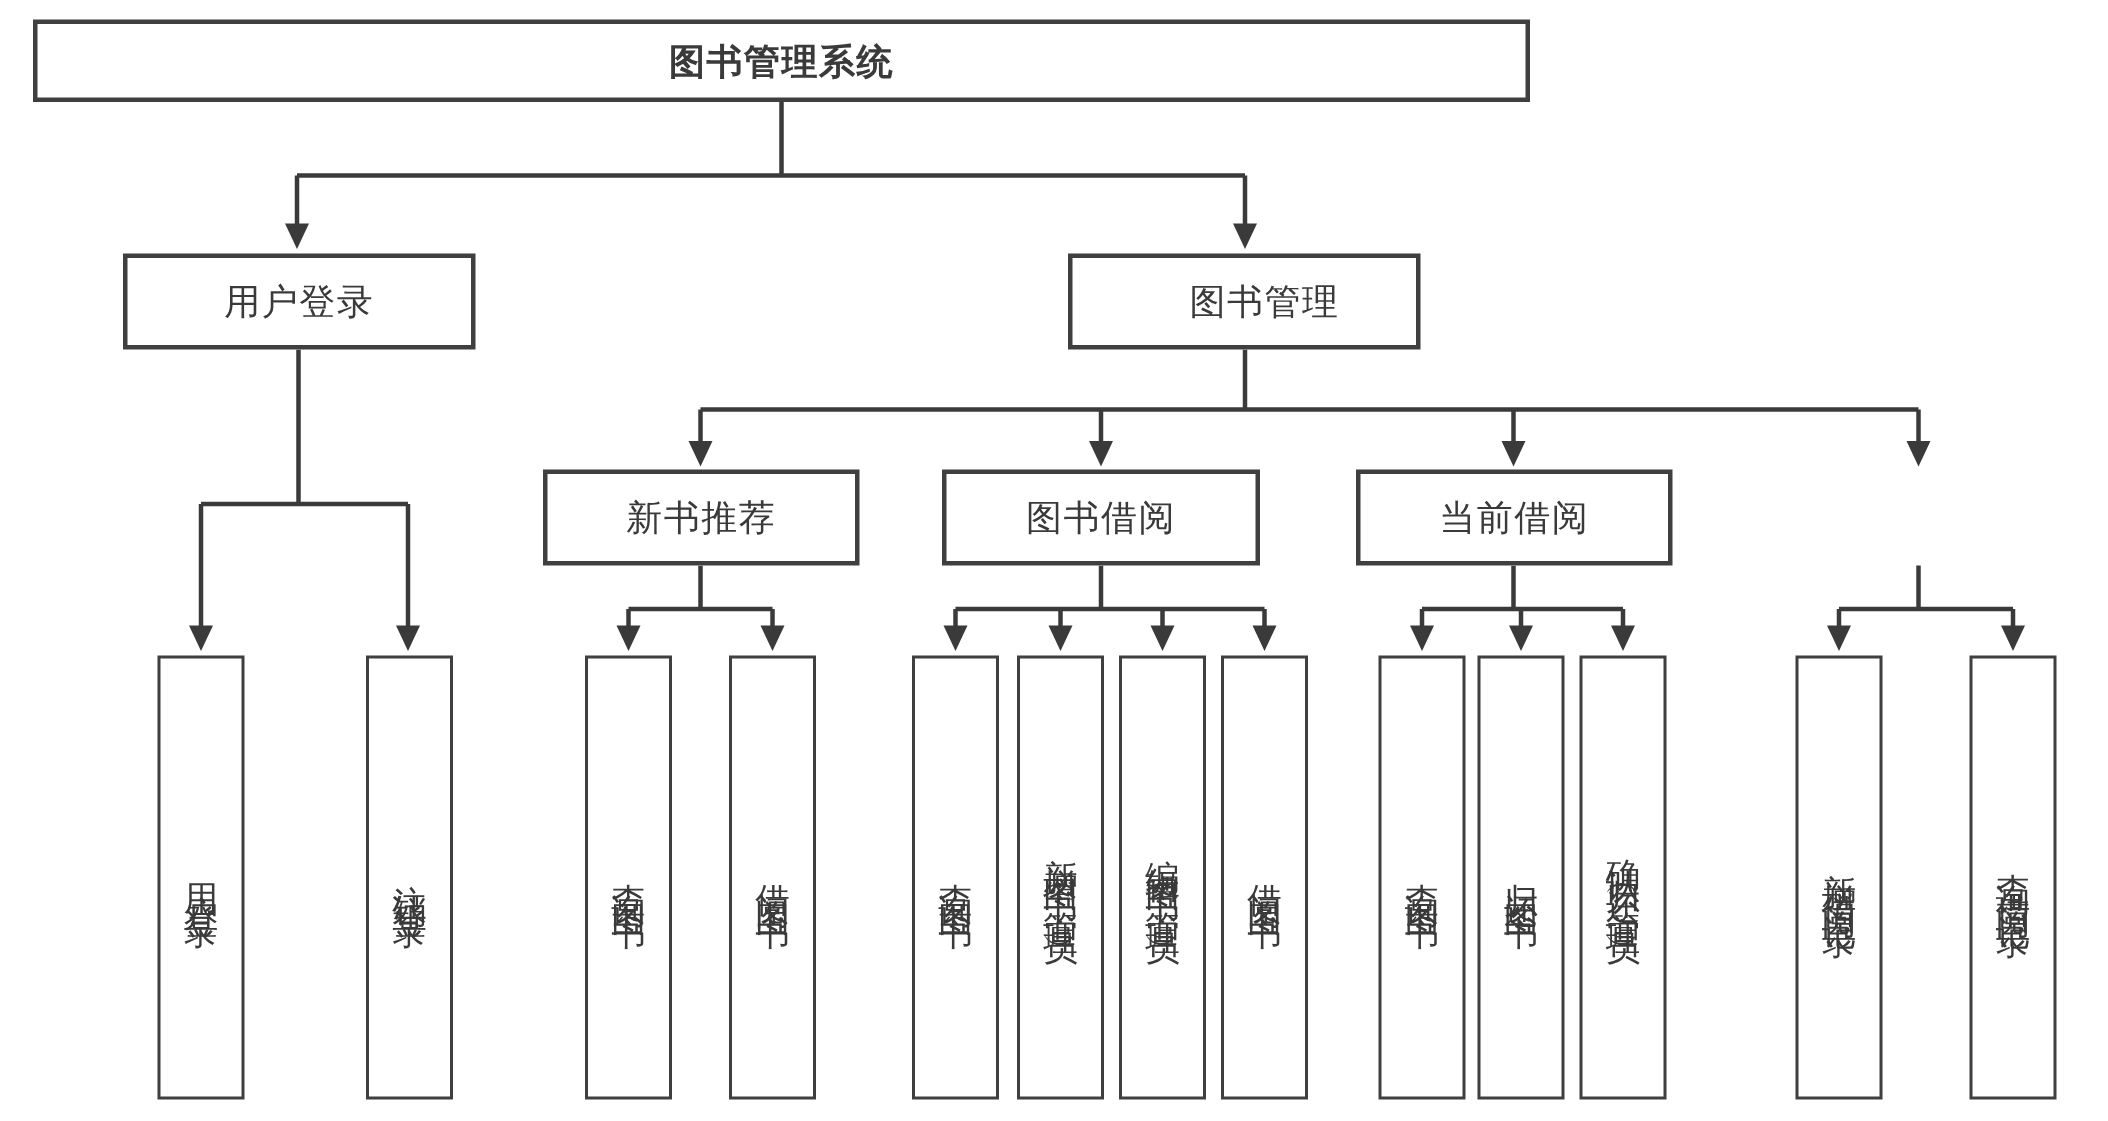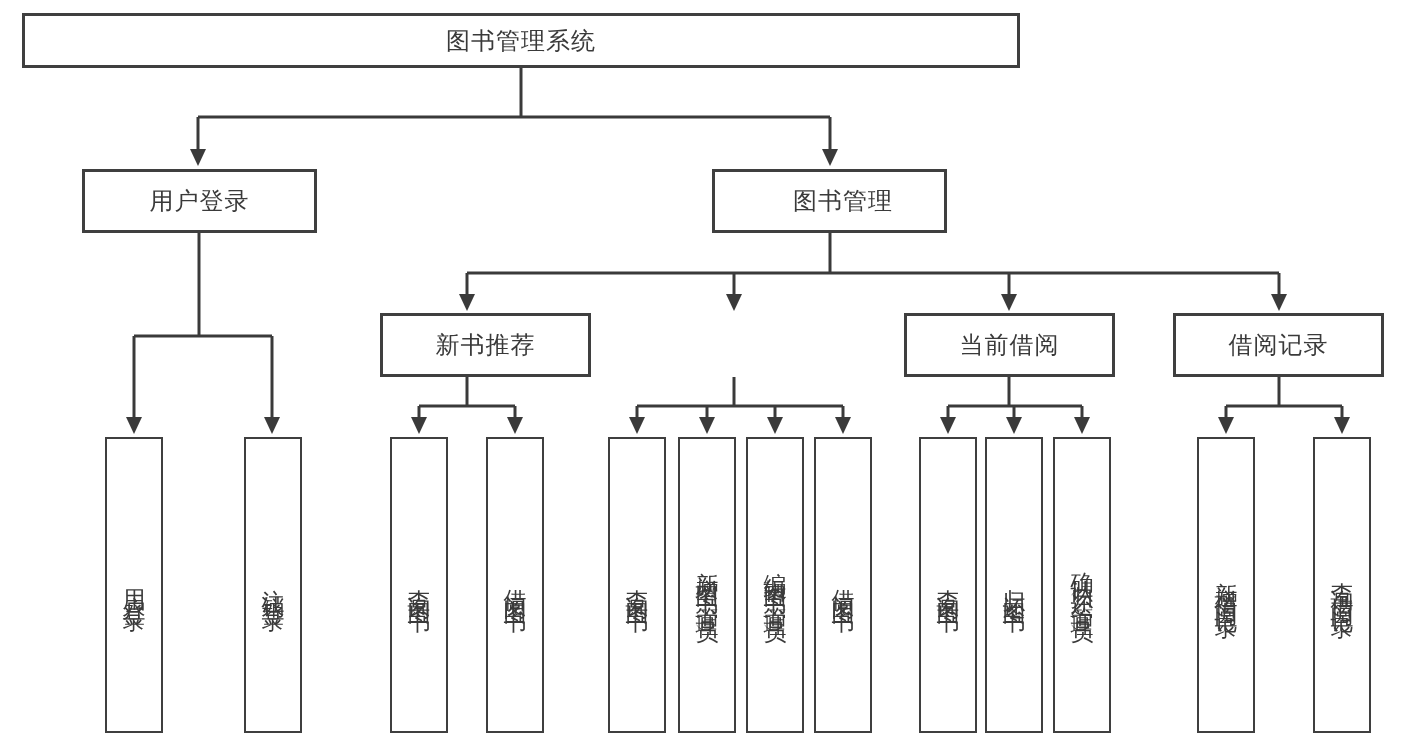--- a/index.html
+++ b/index.html
@@ -93,39 +93,39 @@
     <polygon points="1074,417 1090,417 1082,434"></polygon>
 
     <path d="M1279 377 V406"></path>
     <path d="M1226 406 H1342"></path>
     <path d="M1226 406 V418"></path>
     <path d="M1342 406 V418"></path>
     <polygon points="1218,417 1234,417 1226,434"></polygon>
     <polygon points="1334,417 1350,417 1342,434"></polygon>
   </svg>
 
-  <div class="node" style="left:22px;top:13px;width:998px;height:55px;">
+  <div class="node" style="left:22px;top:13px;width:998px;height:55px;font-weight:bold;">
     <span>图书管理系统</span>
   </div>
 
   <div class="node" style="left:82px;top:169px;width:235px;height:64px;">
     <span>用户登录</span>
   </div>
   <div class="node" style="left:712px;top:169px;width:235px;height:64px;padding-left:27px;">
     <span>图书管理</span>
   </div>
 
-  <div class="node" style="left:362px;top:313px;width:211px;height:64px;margin-left:18px;">
+  <div class="node" style="left:362px;top:313px;width:211px;height:64px;">
     <span>新书推荐</span>
+  </div>
+  <div class="node" style="left:628px;top:313px;width:212px;height:64px;">
+    <span>图书借阅</span>
   </div>
   <div class="node" style="left:904px;top:313px;width:211px;height:64px;text-align:right;">
     <span>当前借阅</span>
-  </div>
-  <div class="node" style="left:1173px;top:313px;width:211px;height:64px;">
-    <span>借阅记录</span>
   </div>
 
   <div class="leaf" style="left:105px;">
     <span>用户登录</span>
   </div>
   <div class="leaf" style="left:244px;">
     <span>注销登录</span>
   </div>
 
   <div class="leaf" style="left:390px;">

